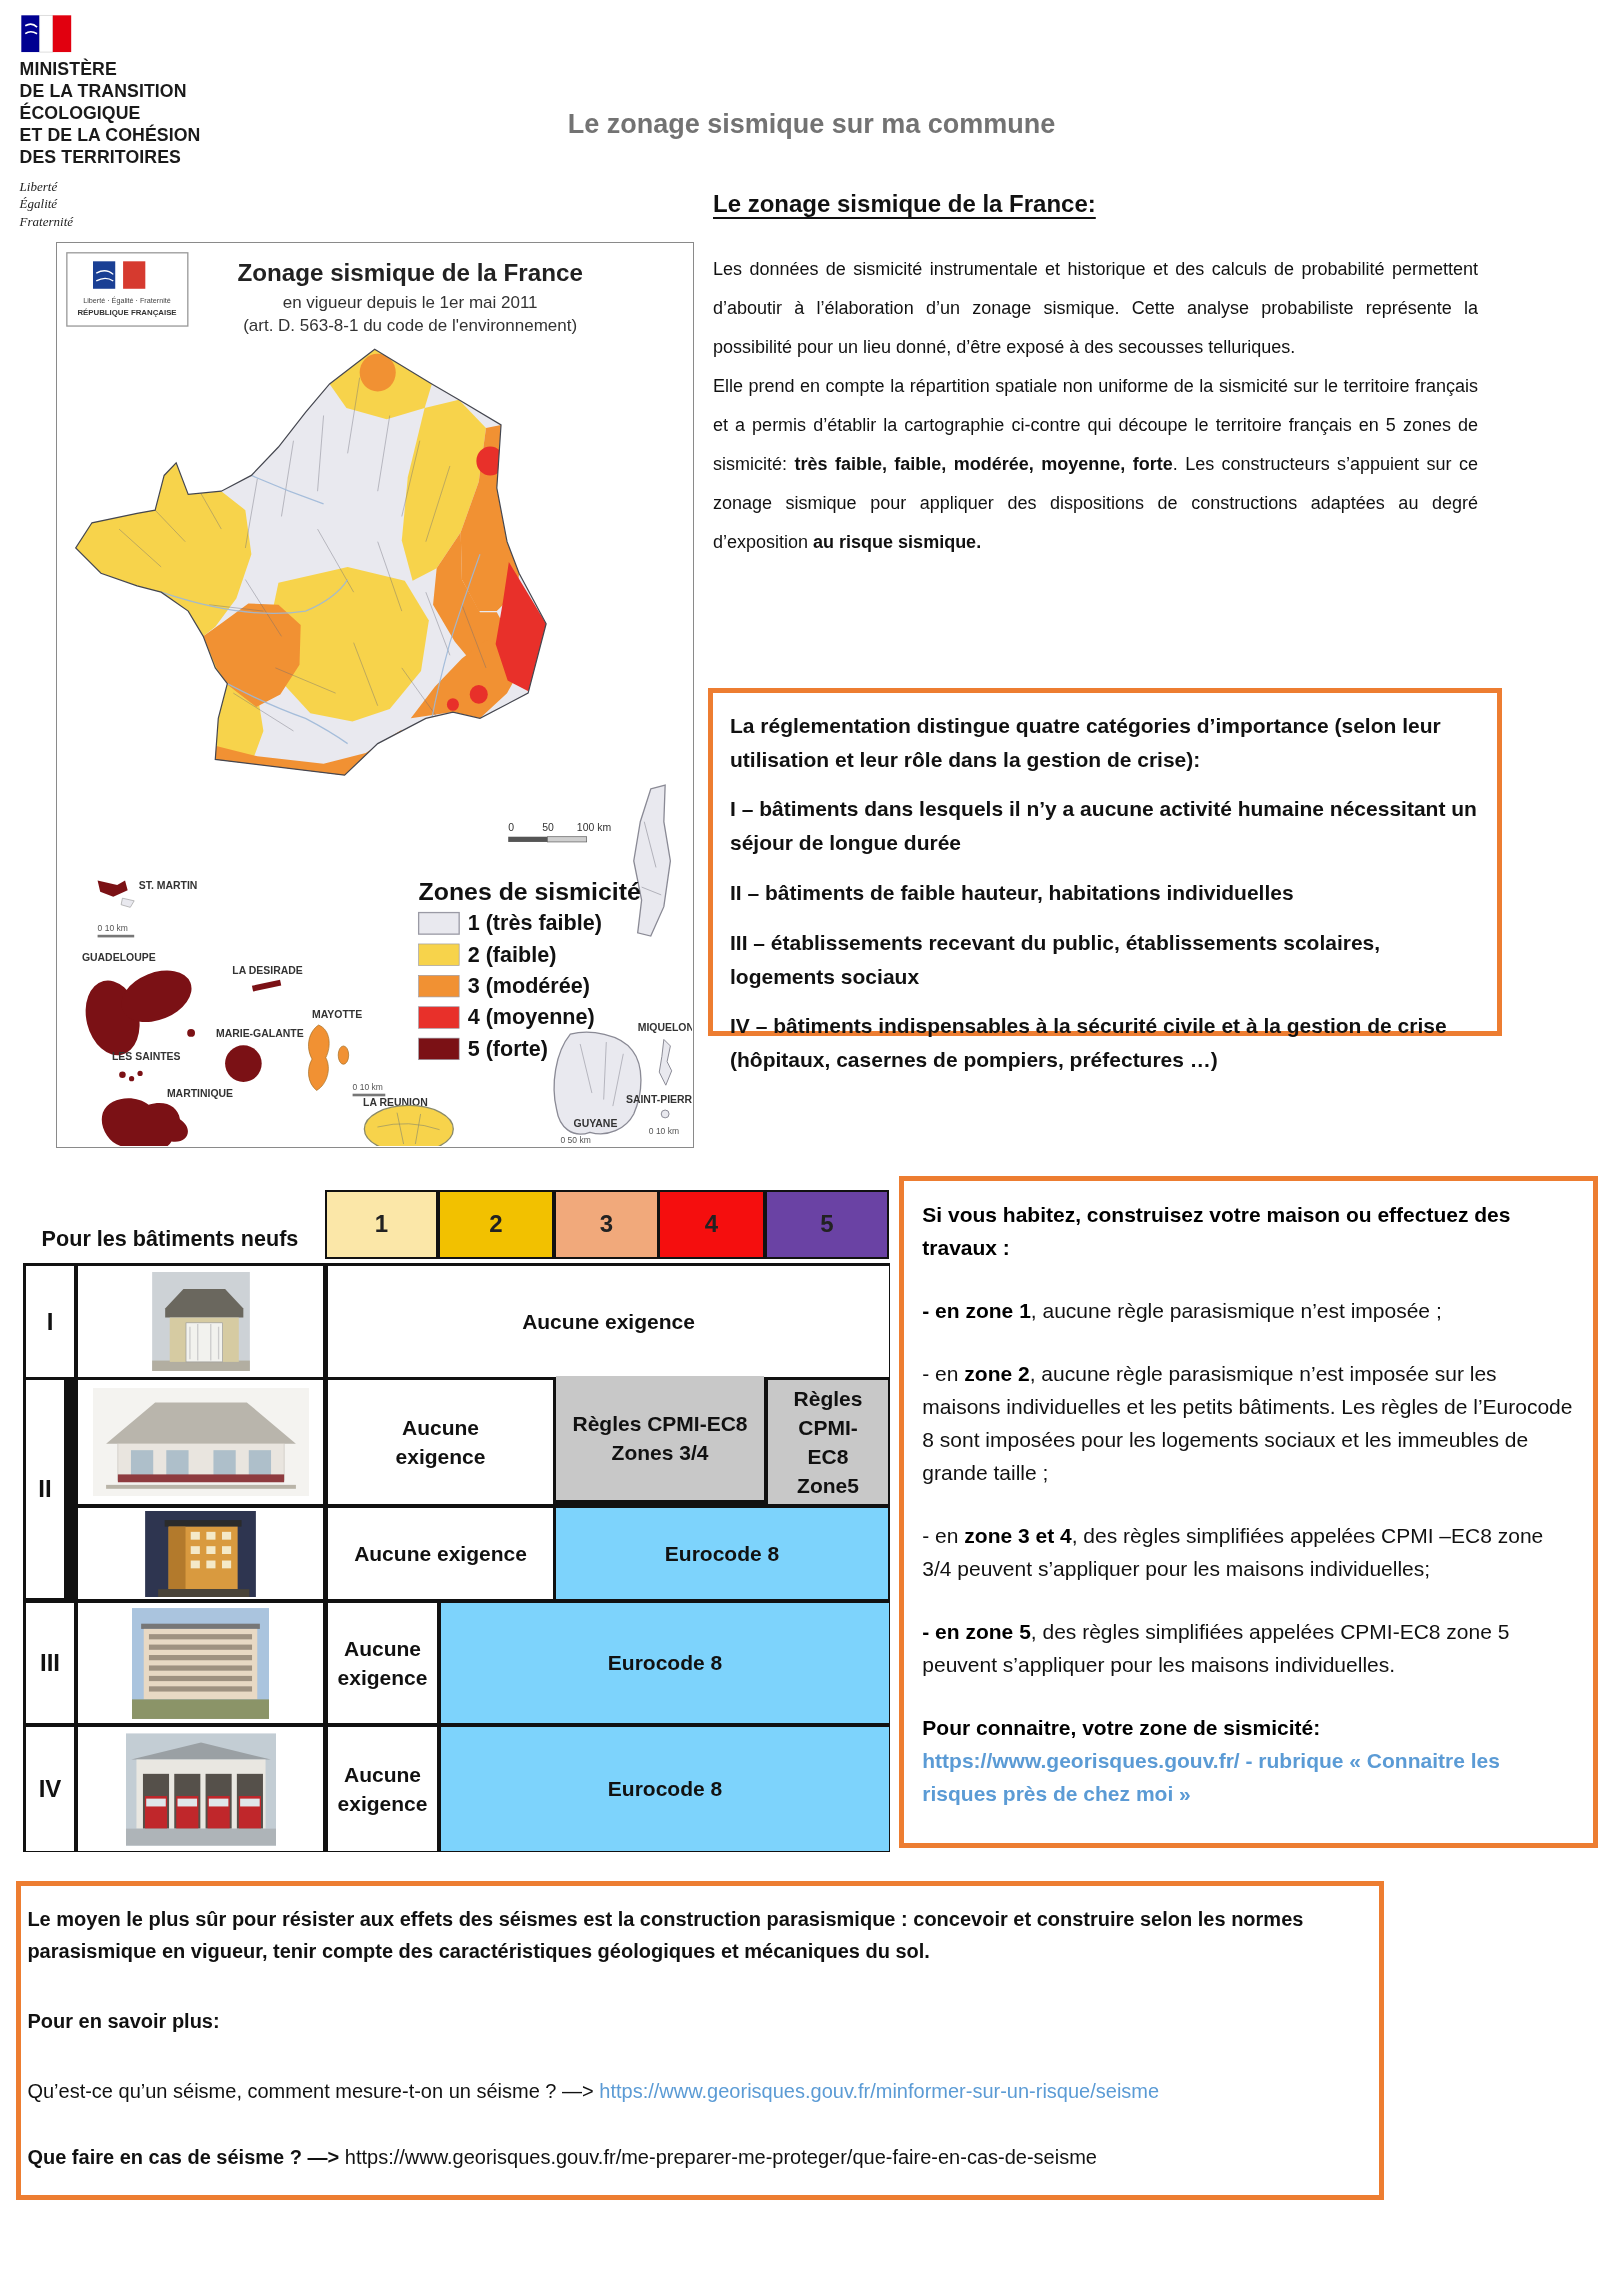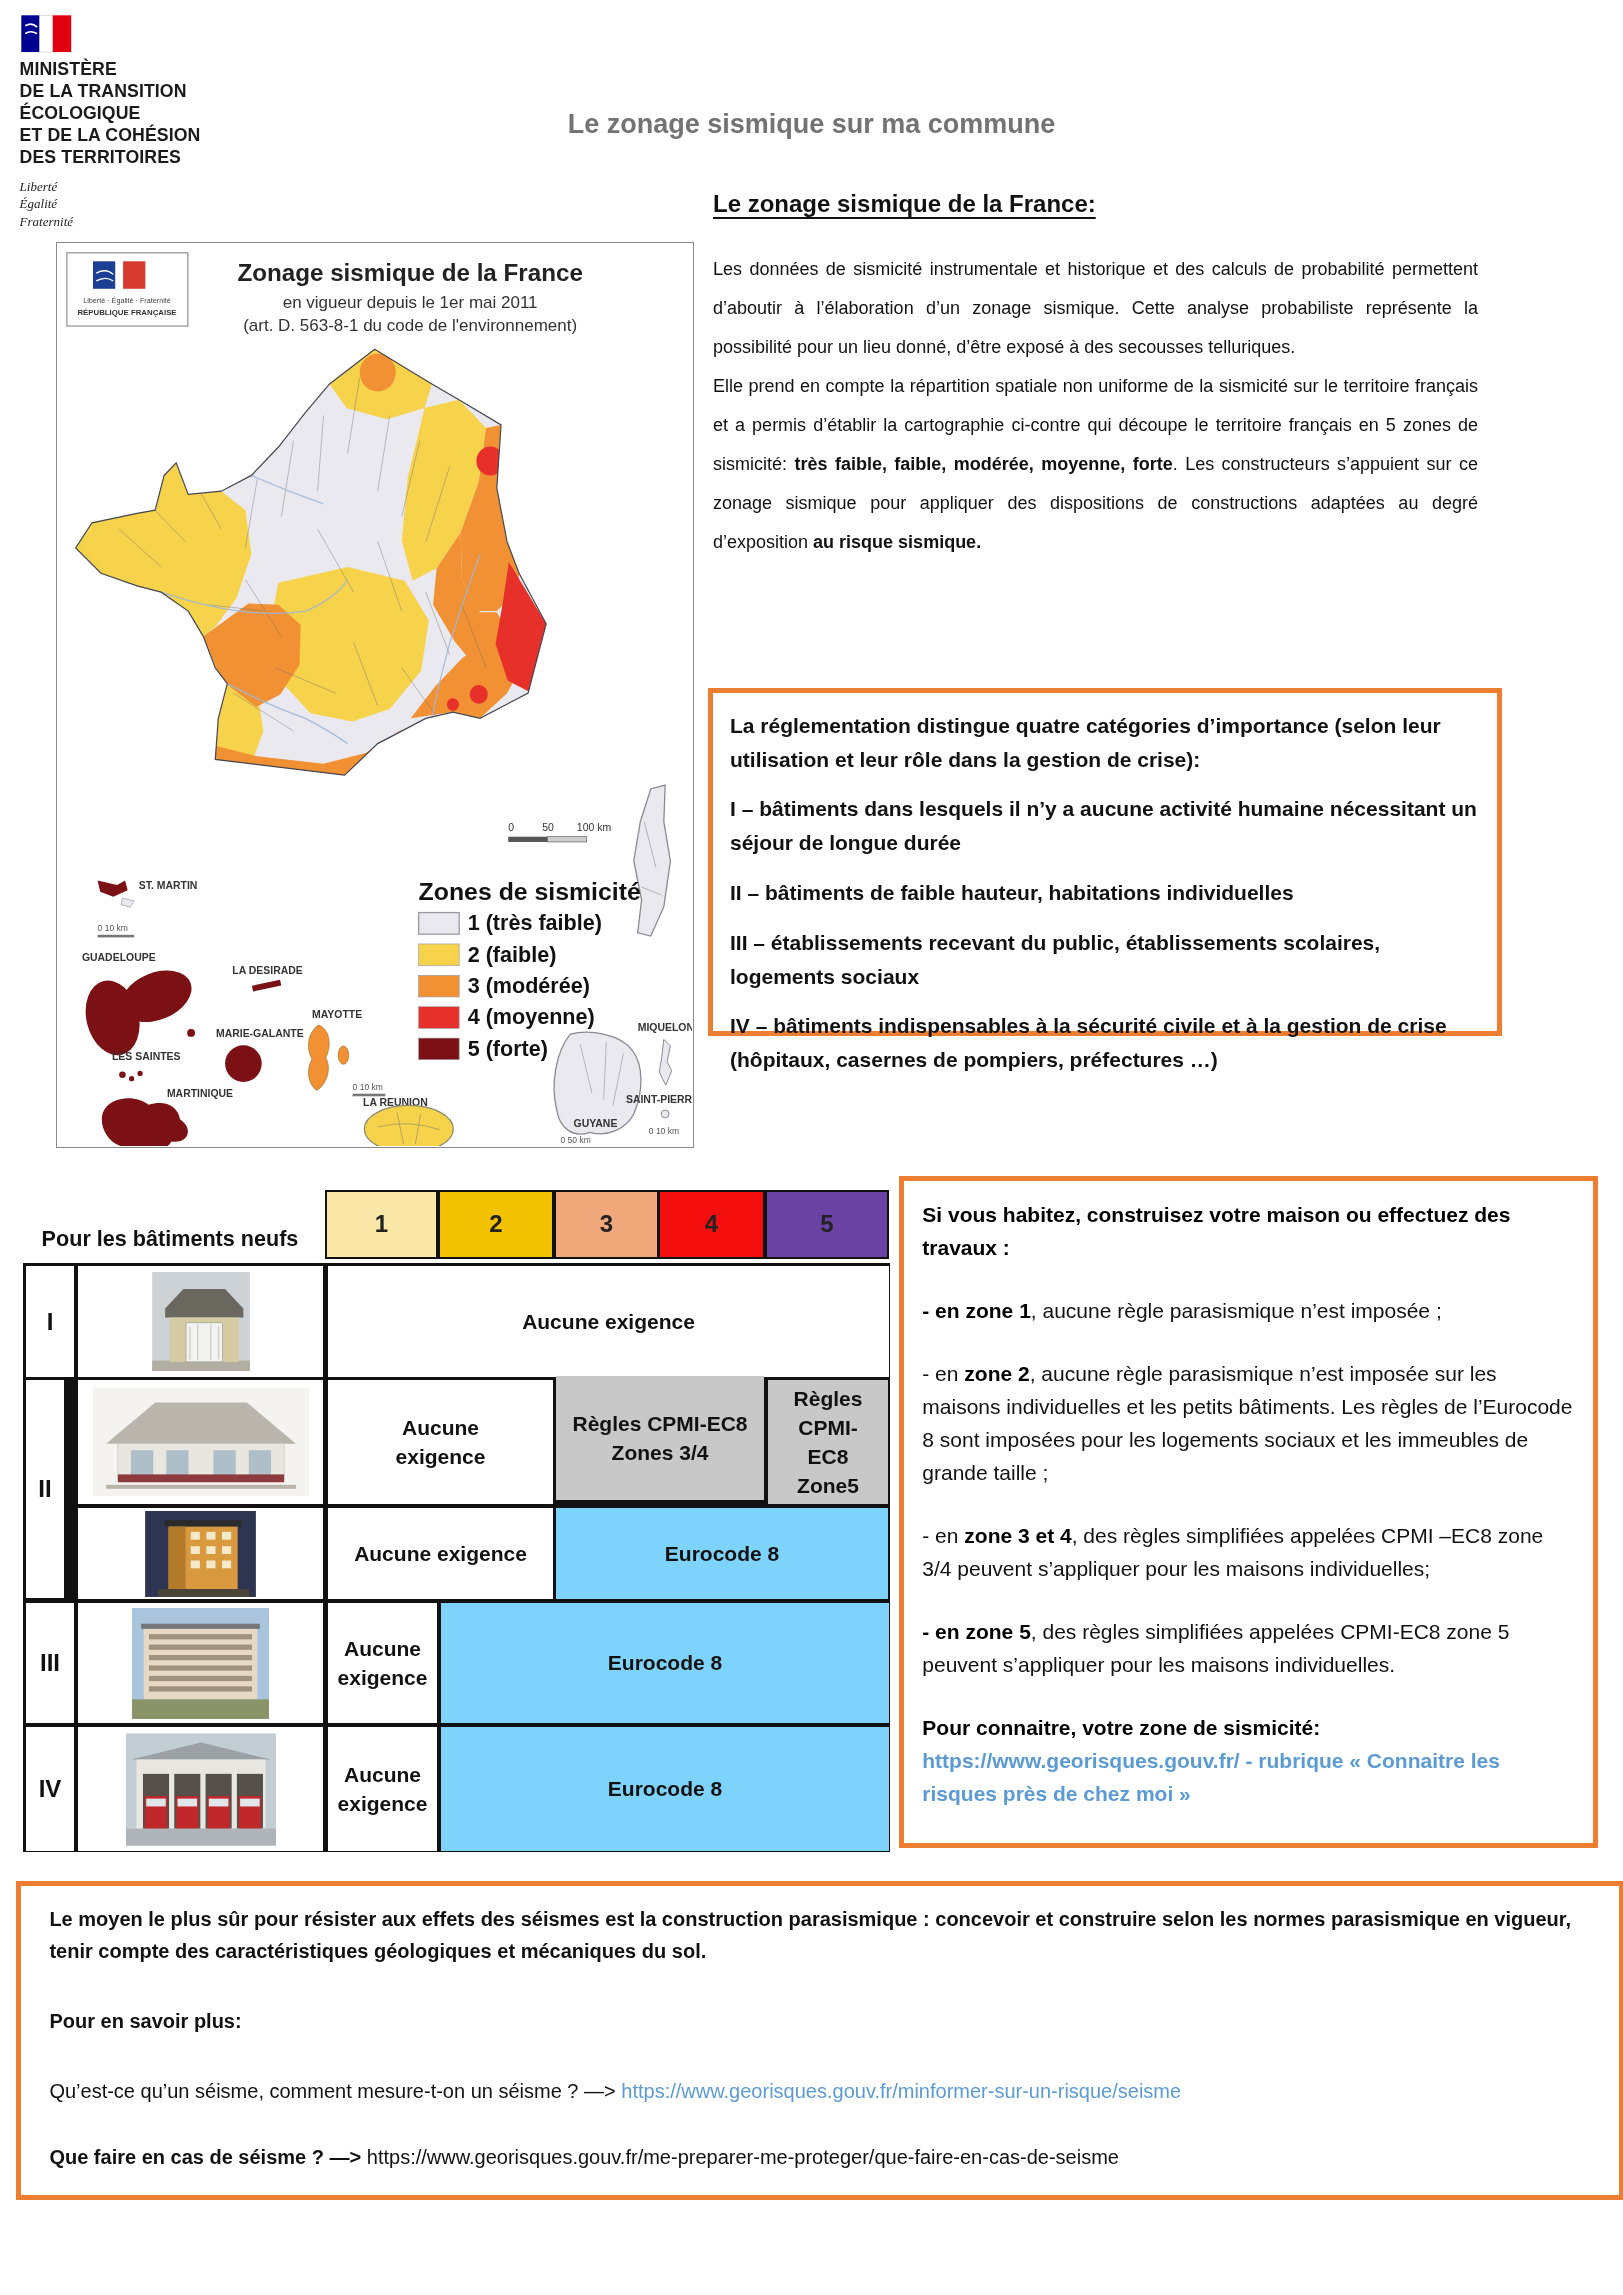--- a/index.html
+++ b/index.html
@@ -36,21 +36,21 @@
   .cell .narrow{display:inline-block;max-width:121px;line-height:29px;}
   .roman{font-size:24px;}
   
   .zones-box{left:899px;top:1176px;width:699px;height:672px;padding:17px 18.3px;}
   .zones-box p{margin:0 0 30px 0;font-size:21px;line-height:33px;}
   .zones-box p:last-child{margin-bottom:0;}
   b.blk{color:#000;}
   .blue-link{color:#5B9BD5;font-weight:bold;overflow-wrap:anywhere;}
   .plain-link{color:#5B9BD5;overflow-wrap:anywhere;}
   
-  .foot-box{left:16.4px;top:1881px;width:1608px;height:319px;padding:17px 28px;}
+  .foot-box{left:16.4px;top:1881px;width:1368px;height:319px;padding:17px 6px;}
   .foot-box p{margin:0;font-size:20px;line-height:32px;}
   .fb-b{font-weight:bold;}
   .mb70{margin-bottom:38px !important;}
   .mb55{margin-bottom:34px !important;}
   svg text{font-family:"Liberation Sans",sans-serif;}
 </style>
 </head>
 <body>
 
 <div class="page">

